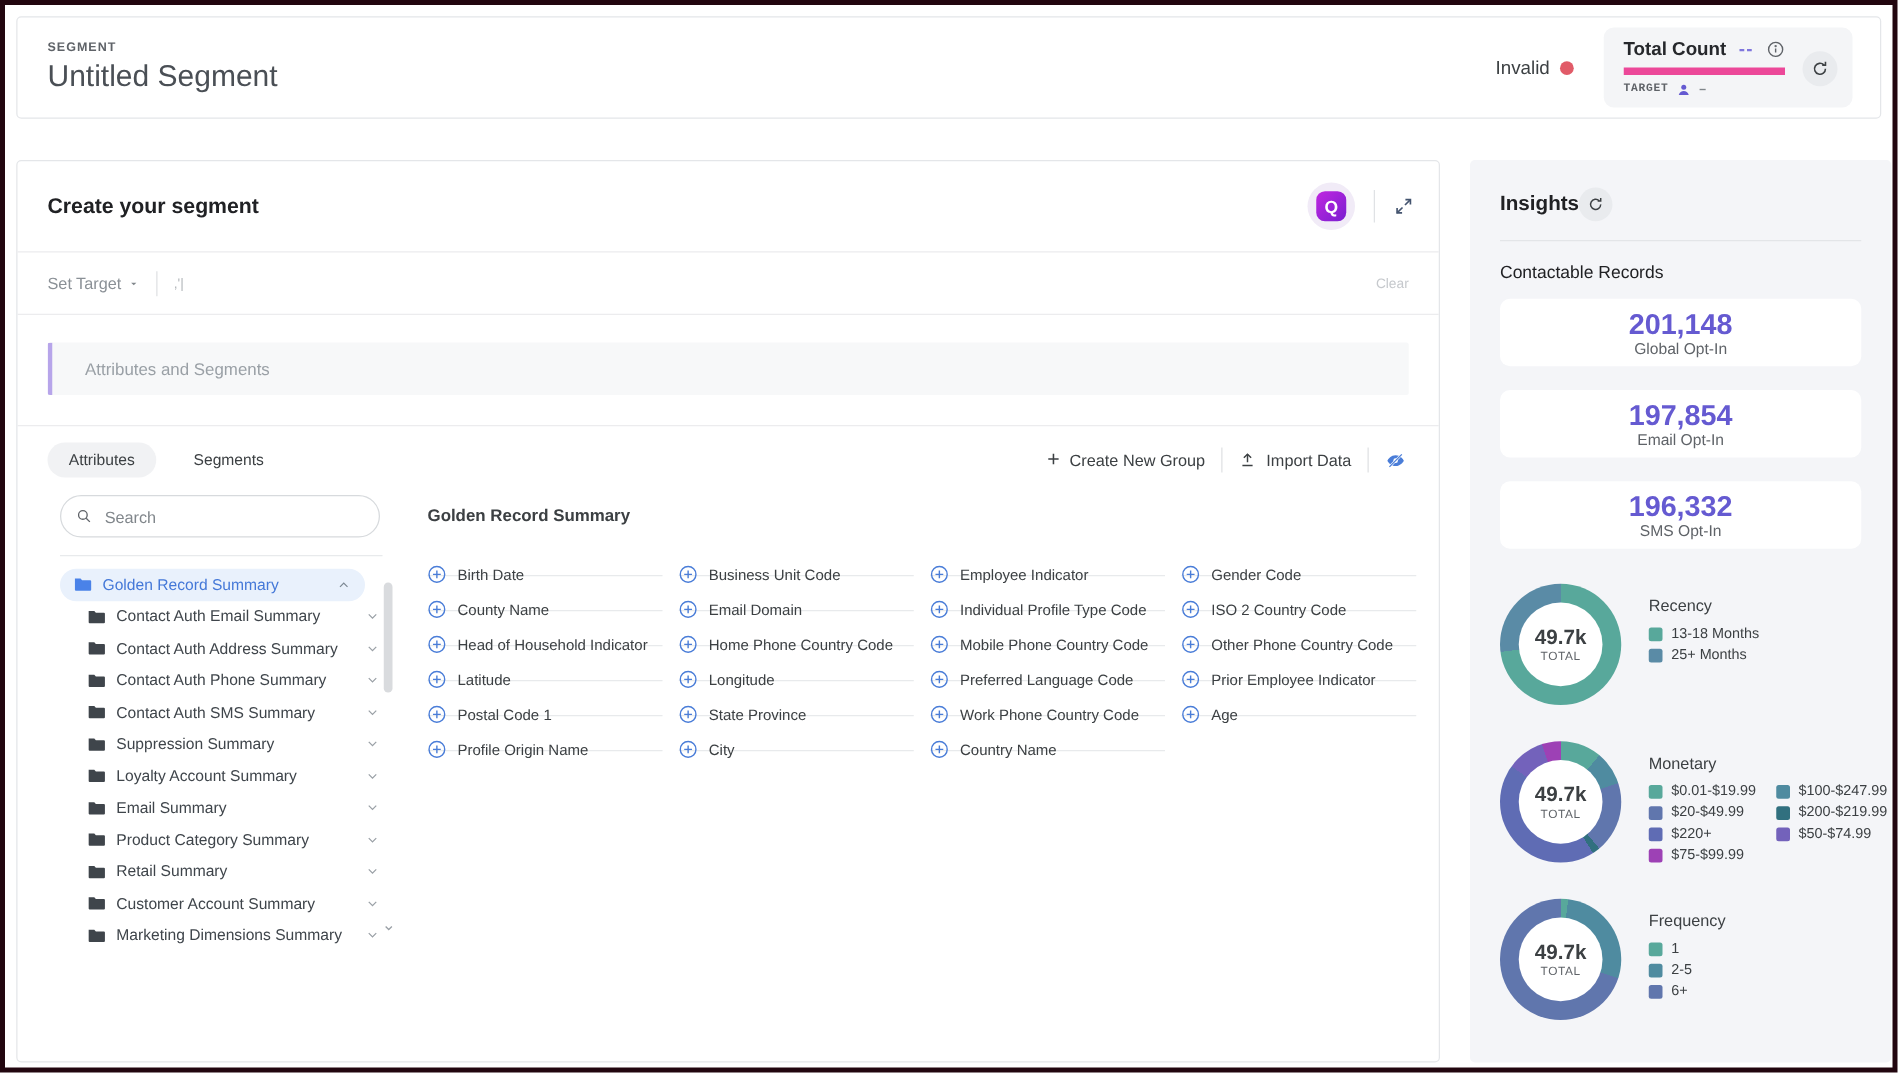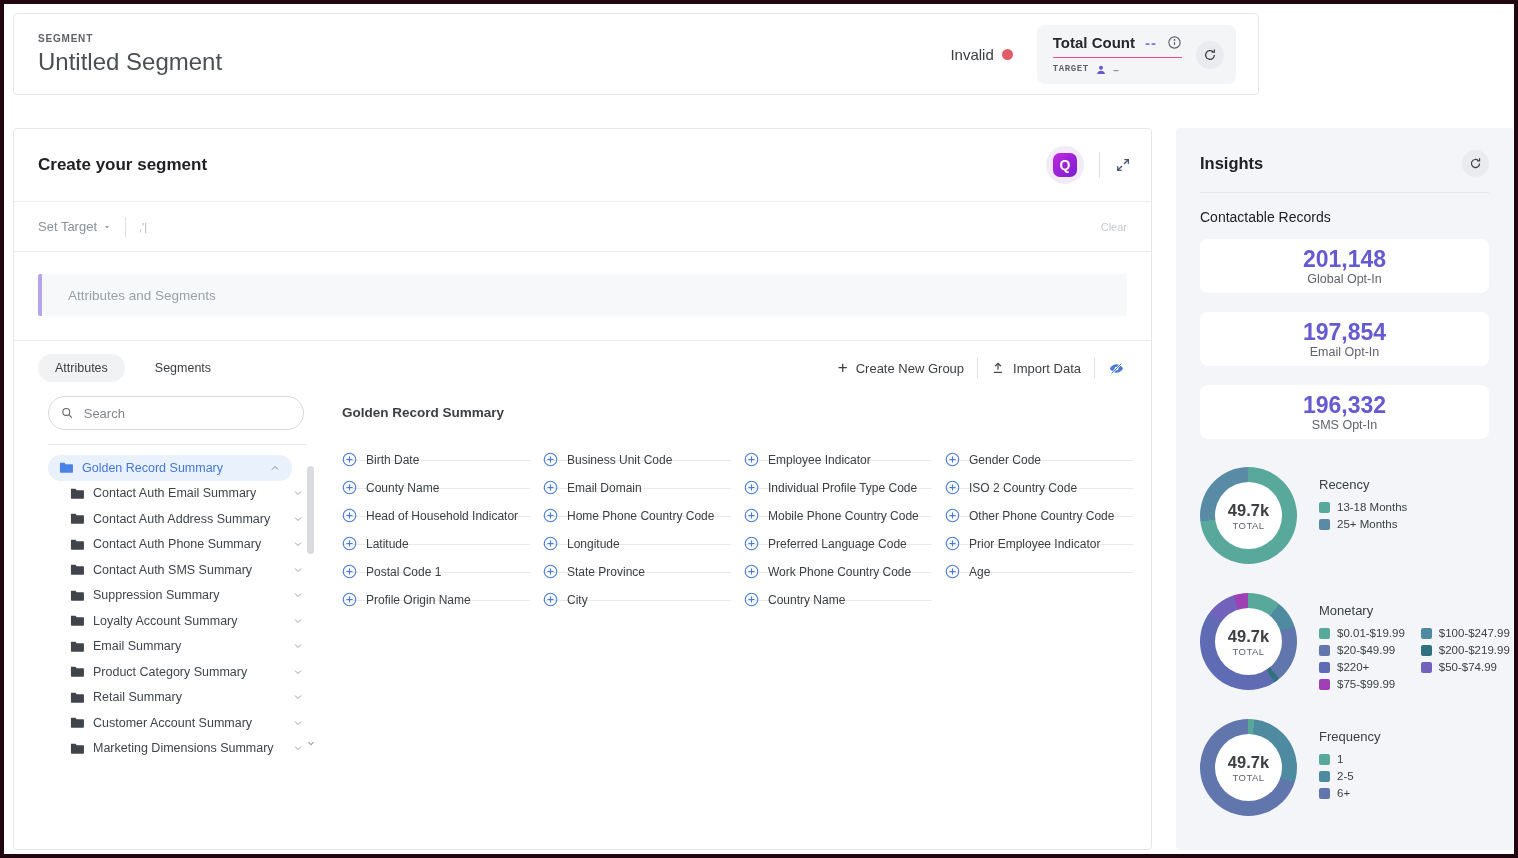--- a/index.html
+++ b/index.html
@@ -4,32 +4,32 @@
 <style>
   * { box-sizing: border-box; }
   html,body { margin:0; padding:0; }
   body {
     width:1518px; height:858px; position:relative; overflow:hidden;
     background:#ffffff; border:4px solid #22060f;
     font-family:"Liberation Sans", sans-serif; color:#3c4043;
   }
   
   .topbar {
-    position:absolute; left:9px; top:9px; width:1246px; height:82px;
+    position:absolute; left:9px; top:9px; width:1492px; height:82px;
     border:1px solid #e4e6e9; border-radius:4px;
     display:flex; align-items:center; justify-content:space-between;
     padding:0 22px 0 24px;
   }
   .eyebrow { font-size:10px; font-weight:700; letter-spacing:.8px; color:#5f6368; margin-bottom:4px; }
   .page-title { font-size:24px; font-weight:500; color:#4a4f55; }
   .topbar-right { display:flex; align-items:center; gap:24px;margin-left:12px; }
   .status { display:flex; align-items:center; gap:8px; font-size:15px; font-weight:500; color:#3c4043; }
   .dot { width:11px; height:11px; border-radius:50%; background:#e15b68; }
   .count-card { display:flex; align-items:center; gap:14px; background:#f4f5f7; border-radius:8px; padding:9px 12px 8px 16px; }
-  .count-row1 { display:flex; align-items:center; gap:10px; padding-bottom:6px; border-bottom:1px solid #ec4899; }
+  .count-row1 { display:flex; align-items:center; gap:10px; padding-bottom:6px; border-bottom:6px solid #ec4899; }
   .count-label { font-size:15px; font-weight:700; color:#26282c; }
   .count-value { font-size:15px; font-weight:700; color:#7f76dd; letter-spacing:1px; }
   .count-row2 { display:flex; align-items:flex-start; gap:6px; padding-top:6px; font-size:9px; font-weight:600; letter-spacing:.6px; color:#5f6368;font-family:Liberation Mono, monospace; }
   .target-dash { font-size:11px; color:#80868b; }
   .icon-circle { width:28px; height:28px; border-radius:50%; background:#e9ebee; border:none; display:flex; align-items:center; justify-content:center; cursor:pointer; padding:0; }
   
   .builder {
     position:absolute; left:9px; top:124px; width:1139px; height:722px;
     border:1px solid #e4e6e9; border-radius:4px; background:#fff;
   }
@@ -64,21 +64,21 @@
   .tree-child { margin-left:22px; width:234px; }
   .chev { margin-left:auto; display:flex; }
   .tree-scroll-thumb { position:absolute; right:2px; top:70px; width:7px; height:88px; border-radius:4px; background:#d9dbde; }
   .tree-scroll-arrow { position:absolute; right:0px; top:338px; }
   .attr-col { margin-left:26px; flex:1; }
   .attr-title { font-size:13.5px; font-weight:700; color:#3c4043; margin:9px 0 13px; }
   .attr-grid { display:grid; grid-template-rows:repeat(6,28px); grid-auto-flow:column; grid-auto-columns:188px; column-gap:13px; }
   .attr-cell { display:flex; align-items:center; gap:9px; border-bottom:1px solid #e8eaec; font-size:12px; color:#3c4043; cursor:pointer;margin-top:26px; }
   
   .insights { position:absolute; left:1172px; top:124px; width:337px; height:722px; background:#f4f5f8; border-radius:4px; padding:22px 24px; }
-  .insights-header { display:flex; align-items:center; justify-content:space-between; }
+  .insights-header { display:flex; align-items:center; }
   .insights-title { font-size:16.5px; font-weight:700; color:#202124; }
   .insights-divider { border-top:1px solid #e3e5e8; margin:15px 0 16px; }
   .insights-subtitle { font-size:14px; font-weight:500; color:#202124; margin-bottom:14px; }
   .stat-card { background:#fff; border-radius:8px; height:54px; display:flex; flex-direction:column; align-items:center; justify-content:center; margin-bottom:19px; }
   .stat-value { font-size:23px; font-weight:700; color:#655ad1; line-height:26px; }
   .stat-label { font-size:12.5px; color:#5f6368; }
   .donuts { margin-top:28px; display:flex; flex-direction:column; gap:29px; }
   .donut-row { display:flex; gap:22px; }
   .donut { width:97px; height:97px; border-radius:50%; position:relative; flex:0 0 97px; }
   .donut-center { position:absolute; left:15px; top:15px; right:15px; bottom:15px; background:#fff; border-radius:50%; display:flex; flex-direction:column; align-items:center; justify-content:center; }

